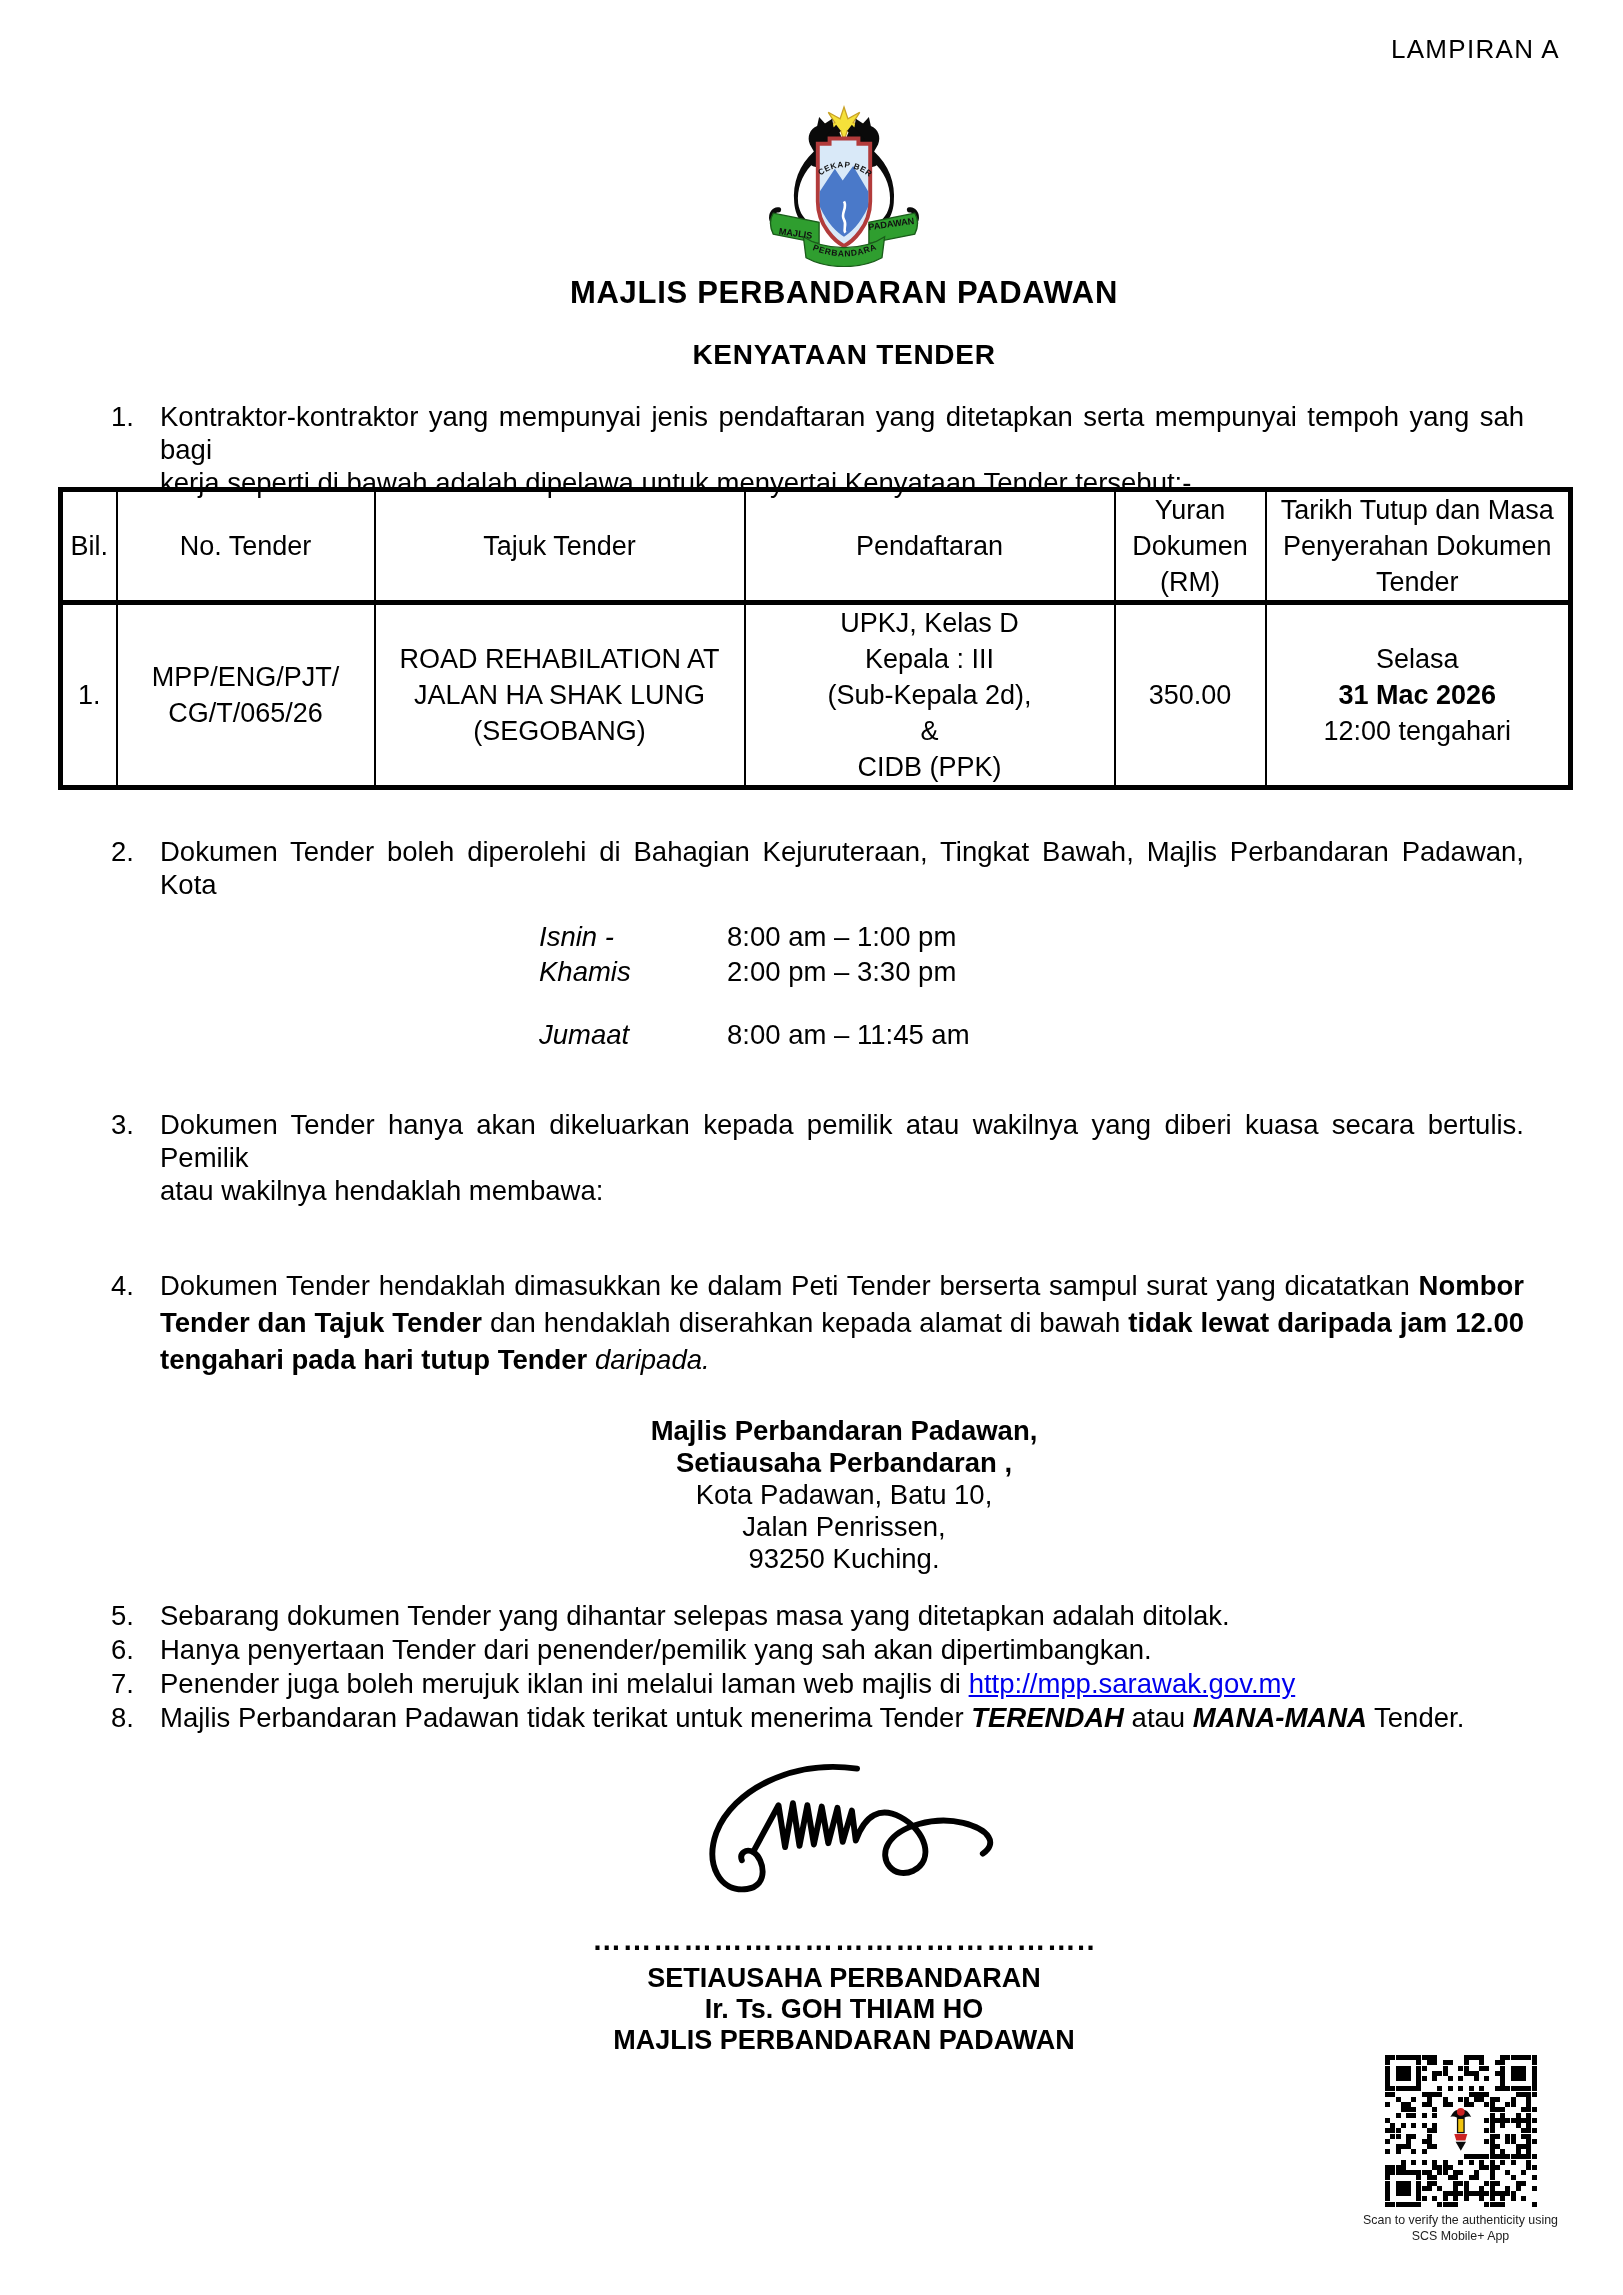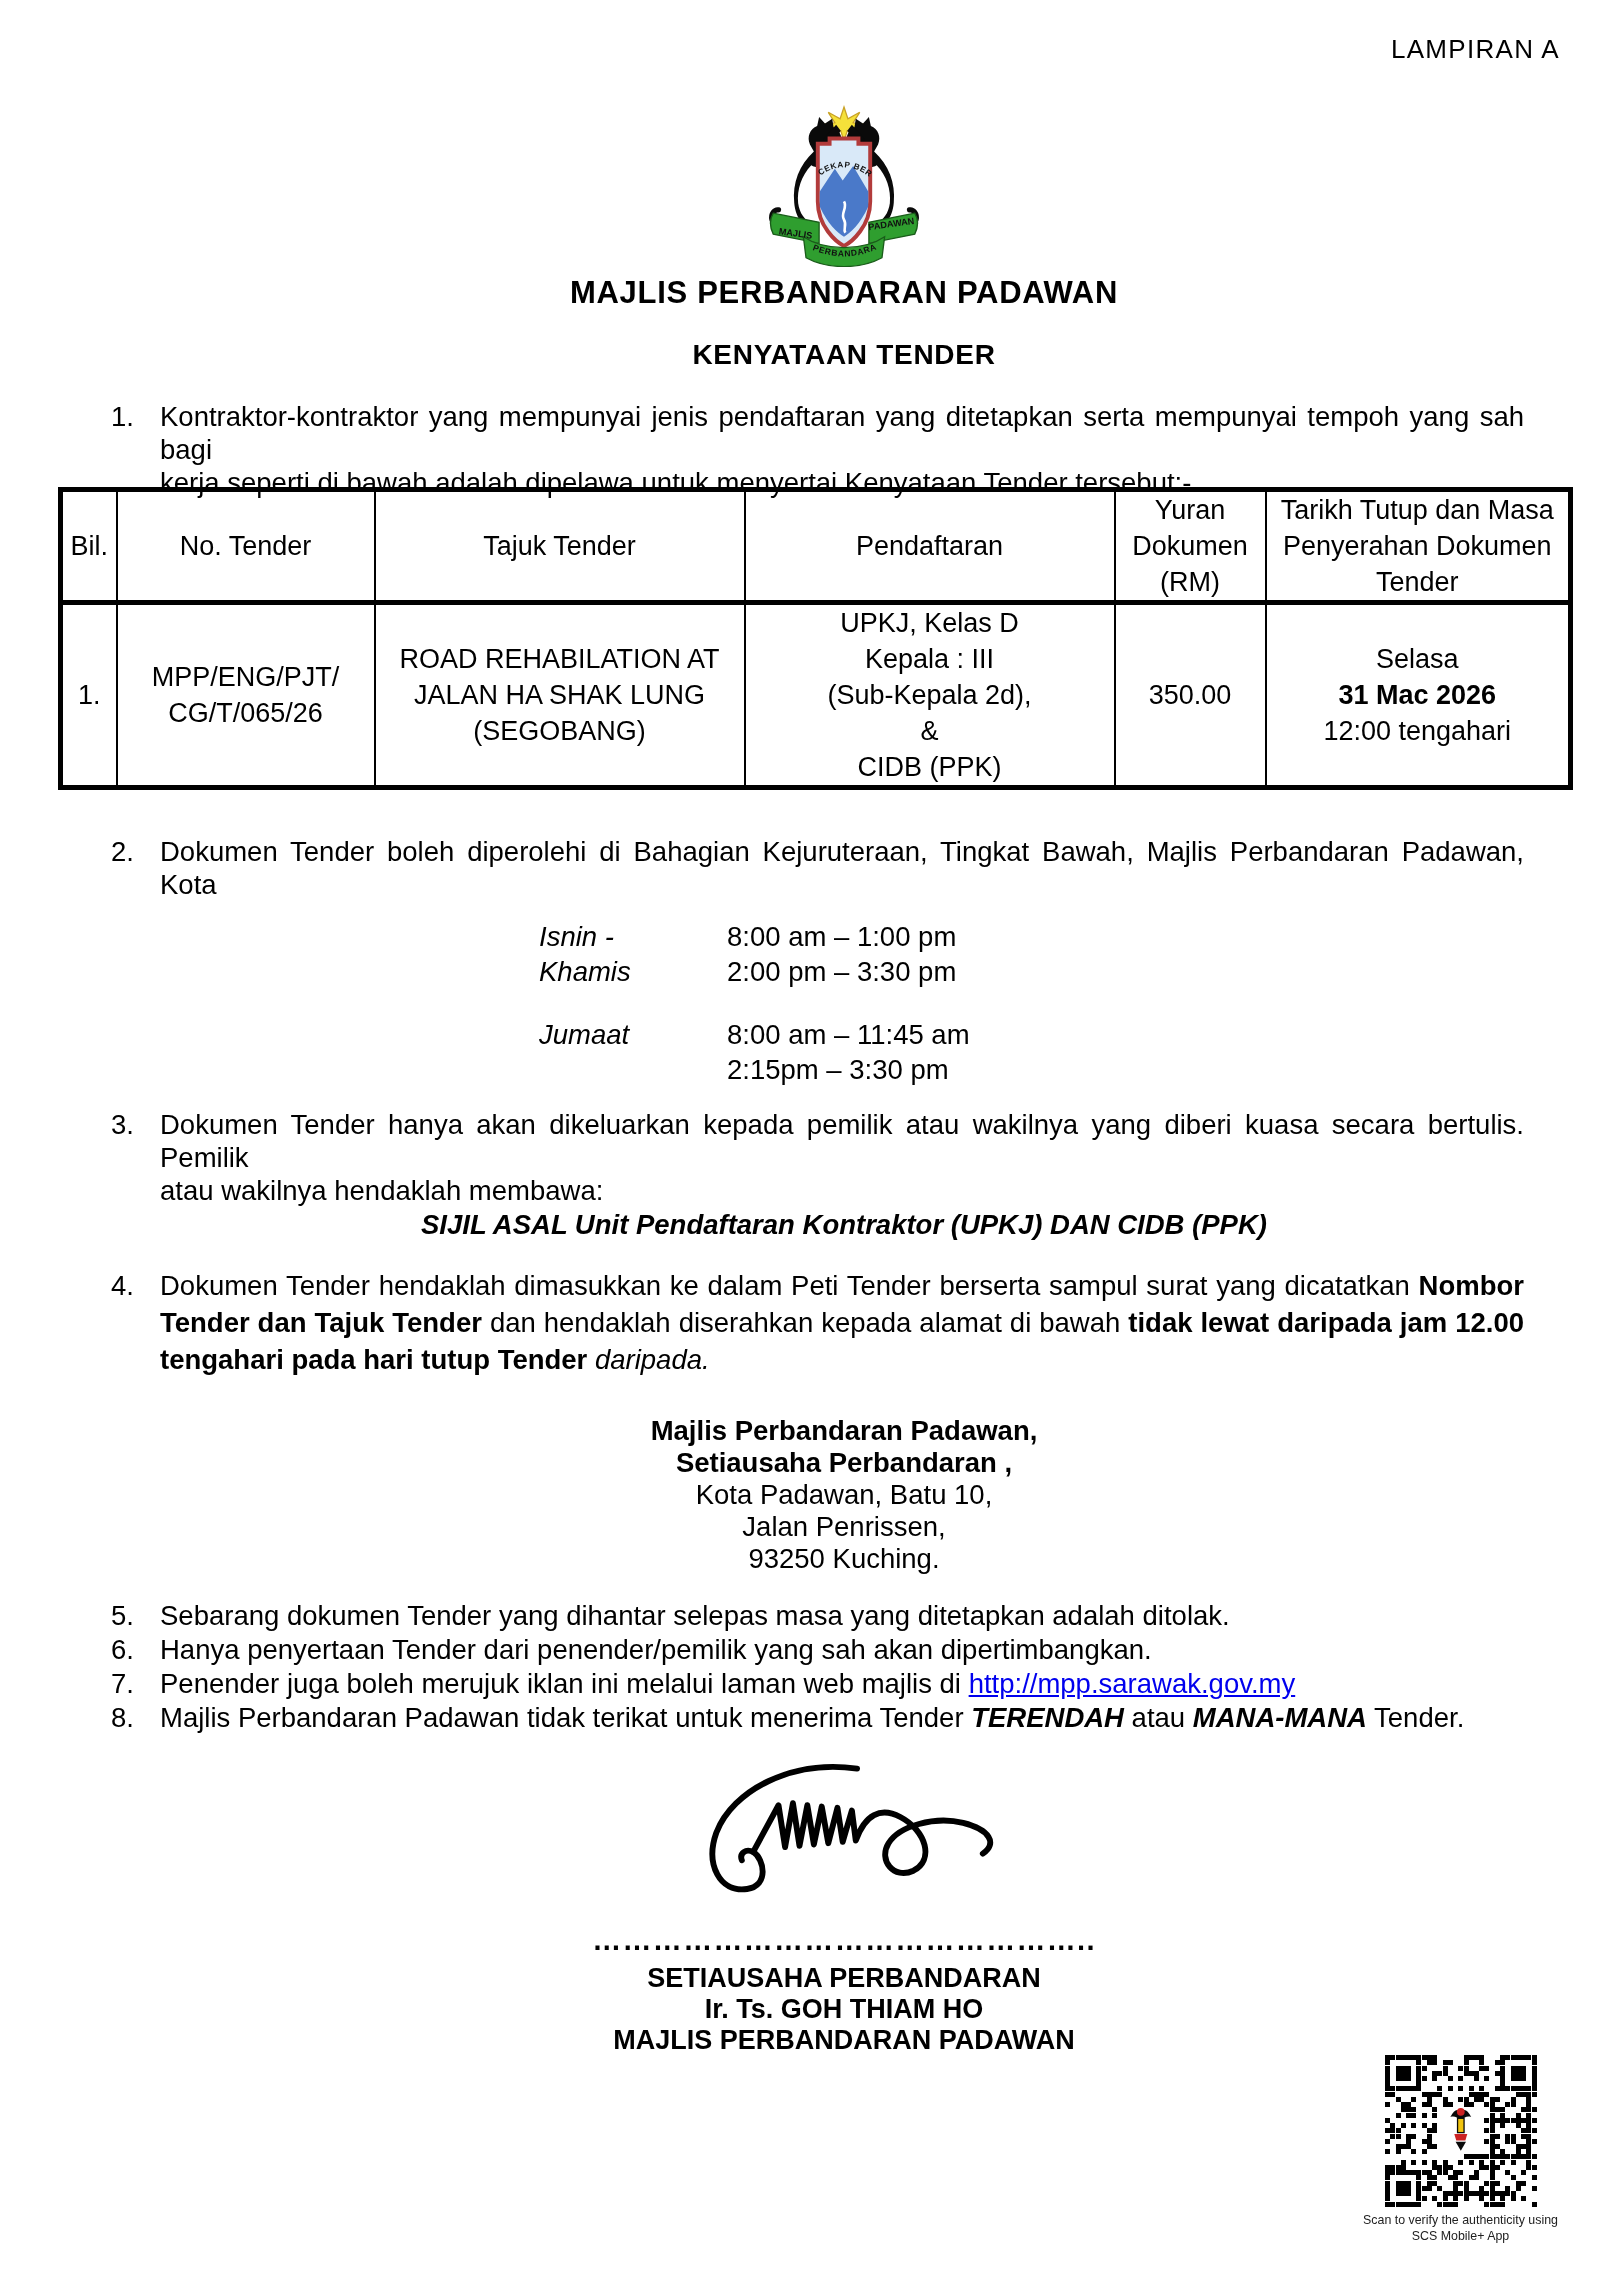--- a/index.html
+++ b/index.html
@@ -179,35 +179,30 @@
     </div>
     <div class="srow">
       <span class="sday">Khamis</span>
       <span>2:00 pm – 3:30 pm</span>
     </div>
     <div class="sgap"></div>
     <div class="srow">
       <span class="sday">Jumaat</span>
       <span>8:00 am – 11:45 am</span>
     </div>
-    <div class="srow">
-      <span class="sday"></span>
-      <span>2:15pm – 3:30 pm</span>
-    </div>
   </div>
 
   <div class="abs body-text num-item" style="top:1108px;left:111px;width:1413px;">
     <span class="num">3.</span>
     <div class="itext">
       <div class="jline">Dokumen Tender hanya akan dikeluarkan kepada pemilik atau wakilnya yang diberi kuasa secara bertulis. Pemilik</div>
       <div class="lastline">atau wakilnya hendaklah membawa:</div>
     </div>
   </div>
 
-  <div class="c-center sijil" style="top:1209px;">SIJIL ASAL Unit Pendaftaran Kontraktor (UPKJ) DAN CIDB (PPK)</div>
 
   <div class="abs num-item" style="top:1267px;left:111px;width:1413px;font-size:27.5px;line-height:37px;">
     <span class="num">4.</span>
     <div class="itext">
       <div class="jline"><span>Dokumen Tender hendaklah dimasukkan ke dalam Peti Tender berserta sampul surat yang dicatatkan </span><span class="bold">Nombor</span></div>
       <div class="jline"><span class="bold">Tender dan Tajuk Tender</span><span> dan hendaklah diserahkan kepada alamat di bawah </span><span class="bold">tidak lewat daripada jam 12.00</span></div>
       <div class="lastline"><span class="bold">tengahari pada hari tutup Tender</span><span class="italic"> daripada.</span></div>
     </div>
   </div>
 

